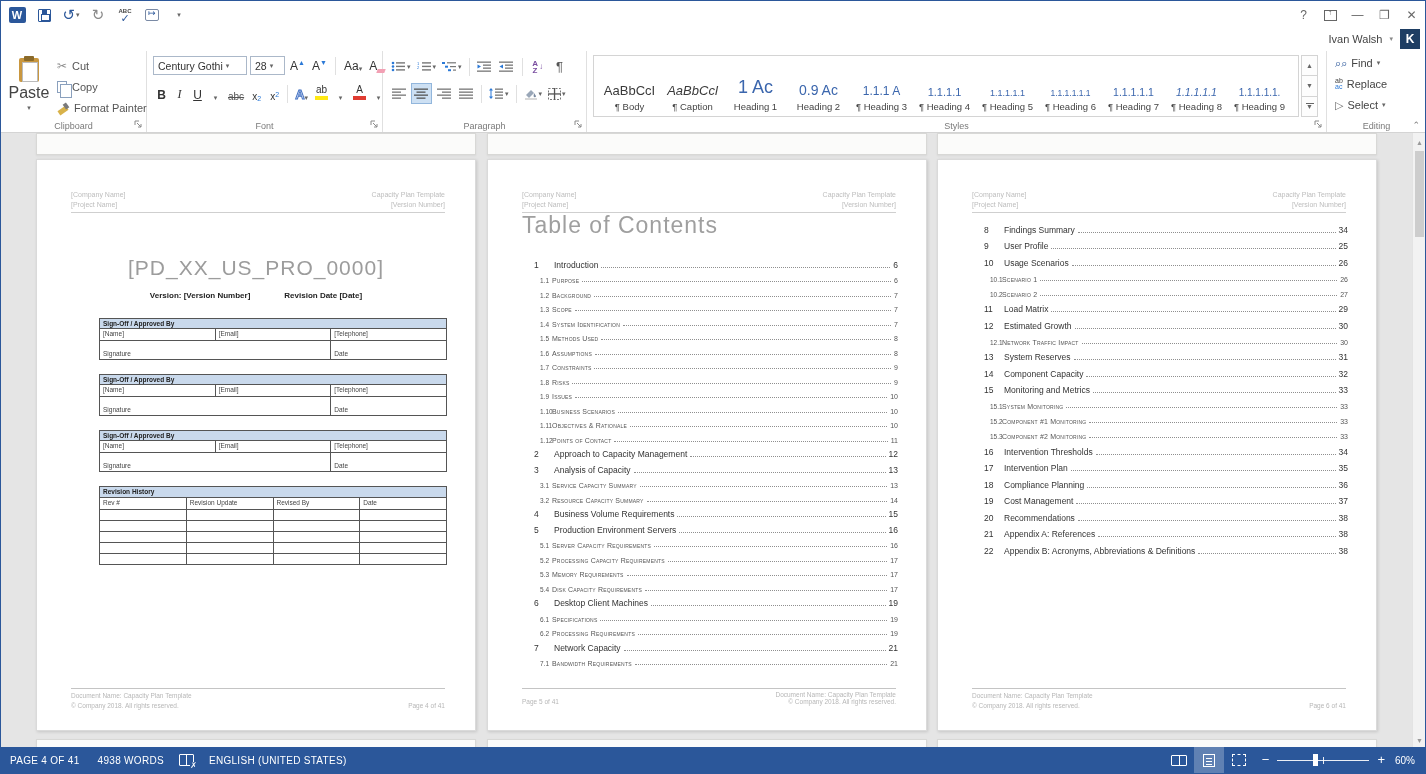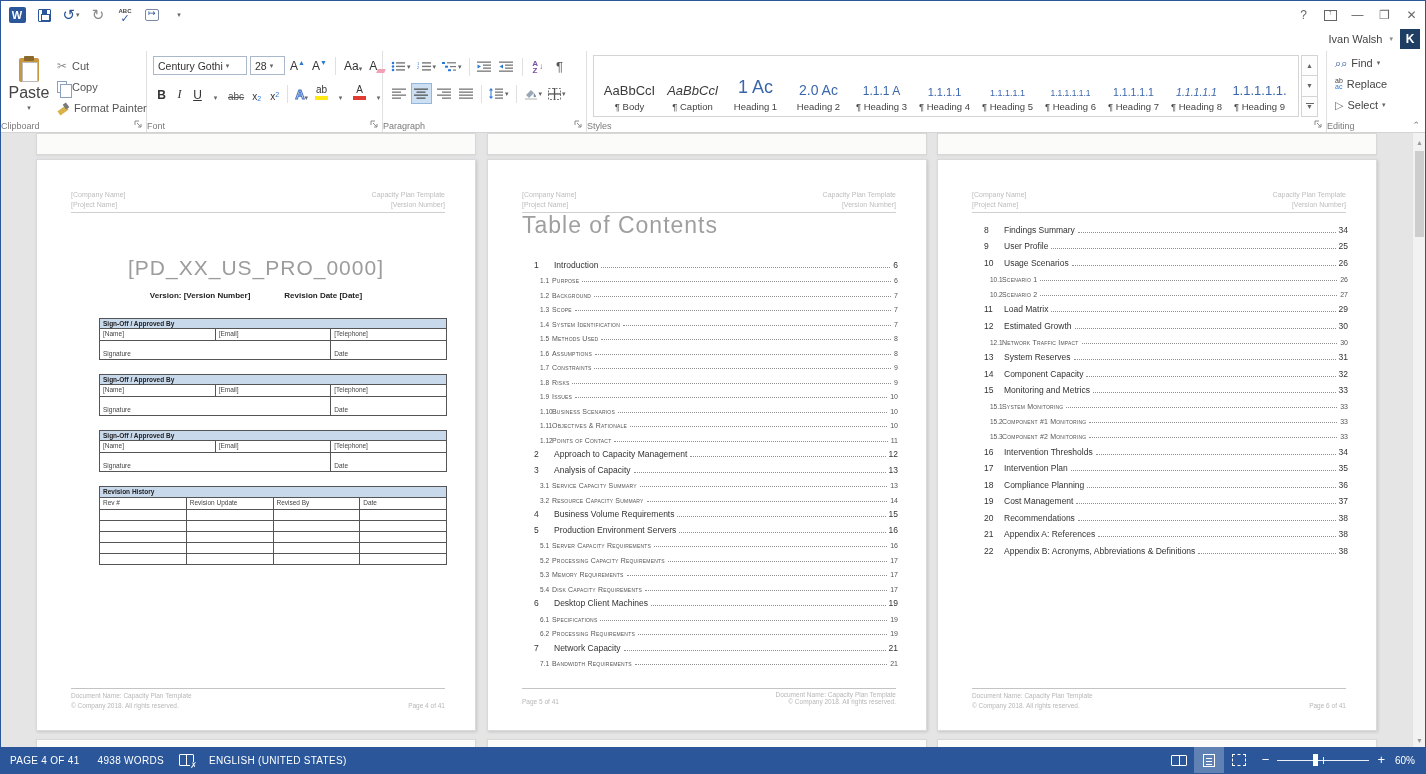--- a/index.html
+++ b/index.html
@@ -36,21 +36,21 @@
   .tab.file{background:#2b579a;color:#fff;padding:4px 16px;margin-right:4px;}
   .tab.active{background:#fff;color:#2b579a;border:1px solid #d4d4d4;border-bottom:none;}
   .account{margin-left:auto;display:flex;align-items:center;gap:7px;padding-right:5px;padding-bottom:2px;}
   .account .uname{font-size:11px;color:#444;}
   .account .caret{font-size:7px;color:#888;}
   .avatar{width:20px;height:20px;background:#1e3e63;color:#fff;font-size:12px;font-weight:bold;display:flex;align-items:center;justify-content:center;}
 
   
   .ribbon{position:absolute;top:50px;left:0;right:0;height:82px;background:#fff;border-bottom:1px solid #d4d4d4;display:flex;}
   .rgroup{position:relative;height:100%;border-right:1px solid #e0e0e0;flex:none;}
-  .glabel{position:absolute;bottom:1px;left:0;right:0;text-align:left;font-size:9px;color:#7a7a7a;margin-top:8px;}
+  .glabel{position:absolute;bottom:1px;left:0;right:0;text-align:center;font-size:9px;color:#7a7a7a;margin-top:8px;}
   .launcher{position:absolute;bottom:3px;right:3px;width:9px;height:9px;}
   .launcher svg{display:block;}
   .gbody{position:absolute;top:0;left:0;right:0;bottom:14px;}
 
   
   .g-clip{width:146px;}
   .pastebtn{position:absolute;top:4px;left:4px;width:48px;bottom:0;display:flex;flex-direction:column;align-items:center;gap:2px;padding-top:3px;}
   .clipic{width:20px;height:24px;background:#c9973f;border-radius:2px;position:relative;}
   .clipic:before{content:"";position:absolute;top:-2px;left:5px;width:10px;height:5px;background:#8a6a2a;border-radius:1px;}
   .clipic:after{content:"";position:absolute;top:4px;left:3px;width:14px;height:18px;background:#fff;border:1px solid #bbb;}
@@ -108,21 +108,21 @@
   .spv.body,.spv.caption{color:#3a3a3a;font-size:13px;}
   .spv.caption{font-style:italic;}
   .spv.h1{font-size:18px;}
   .spv.h2{font-size:14px;}
   .spv.h3{font-size:12px;}
   .spv.h4{font-size:11px;}
   .spv.h5{font-size:9px;}
   .spv.h6{font-size:8.5px;}
   .spv.h7{font-size:10.5px;}
   .spv.h8{font-size:10.5px;font-style:italic;}
-  .spv.h9{font-size:13px;}
+  .spv.h9{font-size:10px;}
   .slb{font-size:9.5px;color:#444;white-space:nowrap;}
   .gscroll{position:absolute;top:4px;left:714px;width:17px;height:62px;display:flex;flex-direction:column;}
   .gsbtn{flex:1;border:1px solid #d4d4d4;border-top:none;background:#fdfdfd;display:flex;align-items:center;justify-content:center;font-size:7px;color:#666;flex-direction:column;line-height:5px;}
   .gsbtn:first-child{border-top:1px solid #d4d4d4;}
 
   
   .g-edit{width:99px;border-right:none;}
   .erow{display:flex;align-items:center;gap:4px;font-size:11px;color:#444;height:18px;padding-left:8px;margin-top:3px;white-space:nowrap;}
   .erow .caret{font-size:7px;color:#666;}
   .findic{color:#2b579a;font-size:11px;}
@@ -514,21 +514,21 @@
             </div>
             <div class="style-item">
               <div class="spv caption">AaBbCcl</div>
               <div class="slb">¶ Caption</div>
             </div>
             <div class="style-item">
               <div class="spv h1">1 Ac</div>
               <div class="slb">Heading 1</div>
             </div>
             <div class="style-item">
-              <div class="spv h2">2.0 Ac</div>
+              <div class="spv h2">0.9 Ac</div>
               <div class="slb">Heading 2</div>
             </div>
             <div class="style-item">
               <div class="spv h3">1.1.1 A</div>
               <div class="slb">¶ Heading 3</div>
             </div>
             <div class="style-item">
               <div class="spv h4">1.1.1.1</div>
               <div class="slb">¶ Heading 4</div>
             </div>

